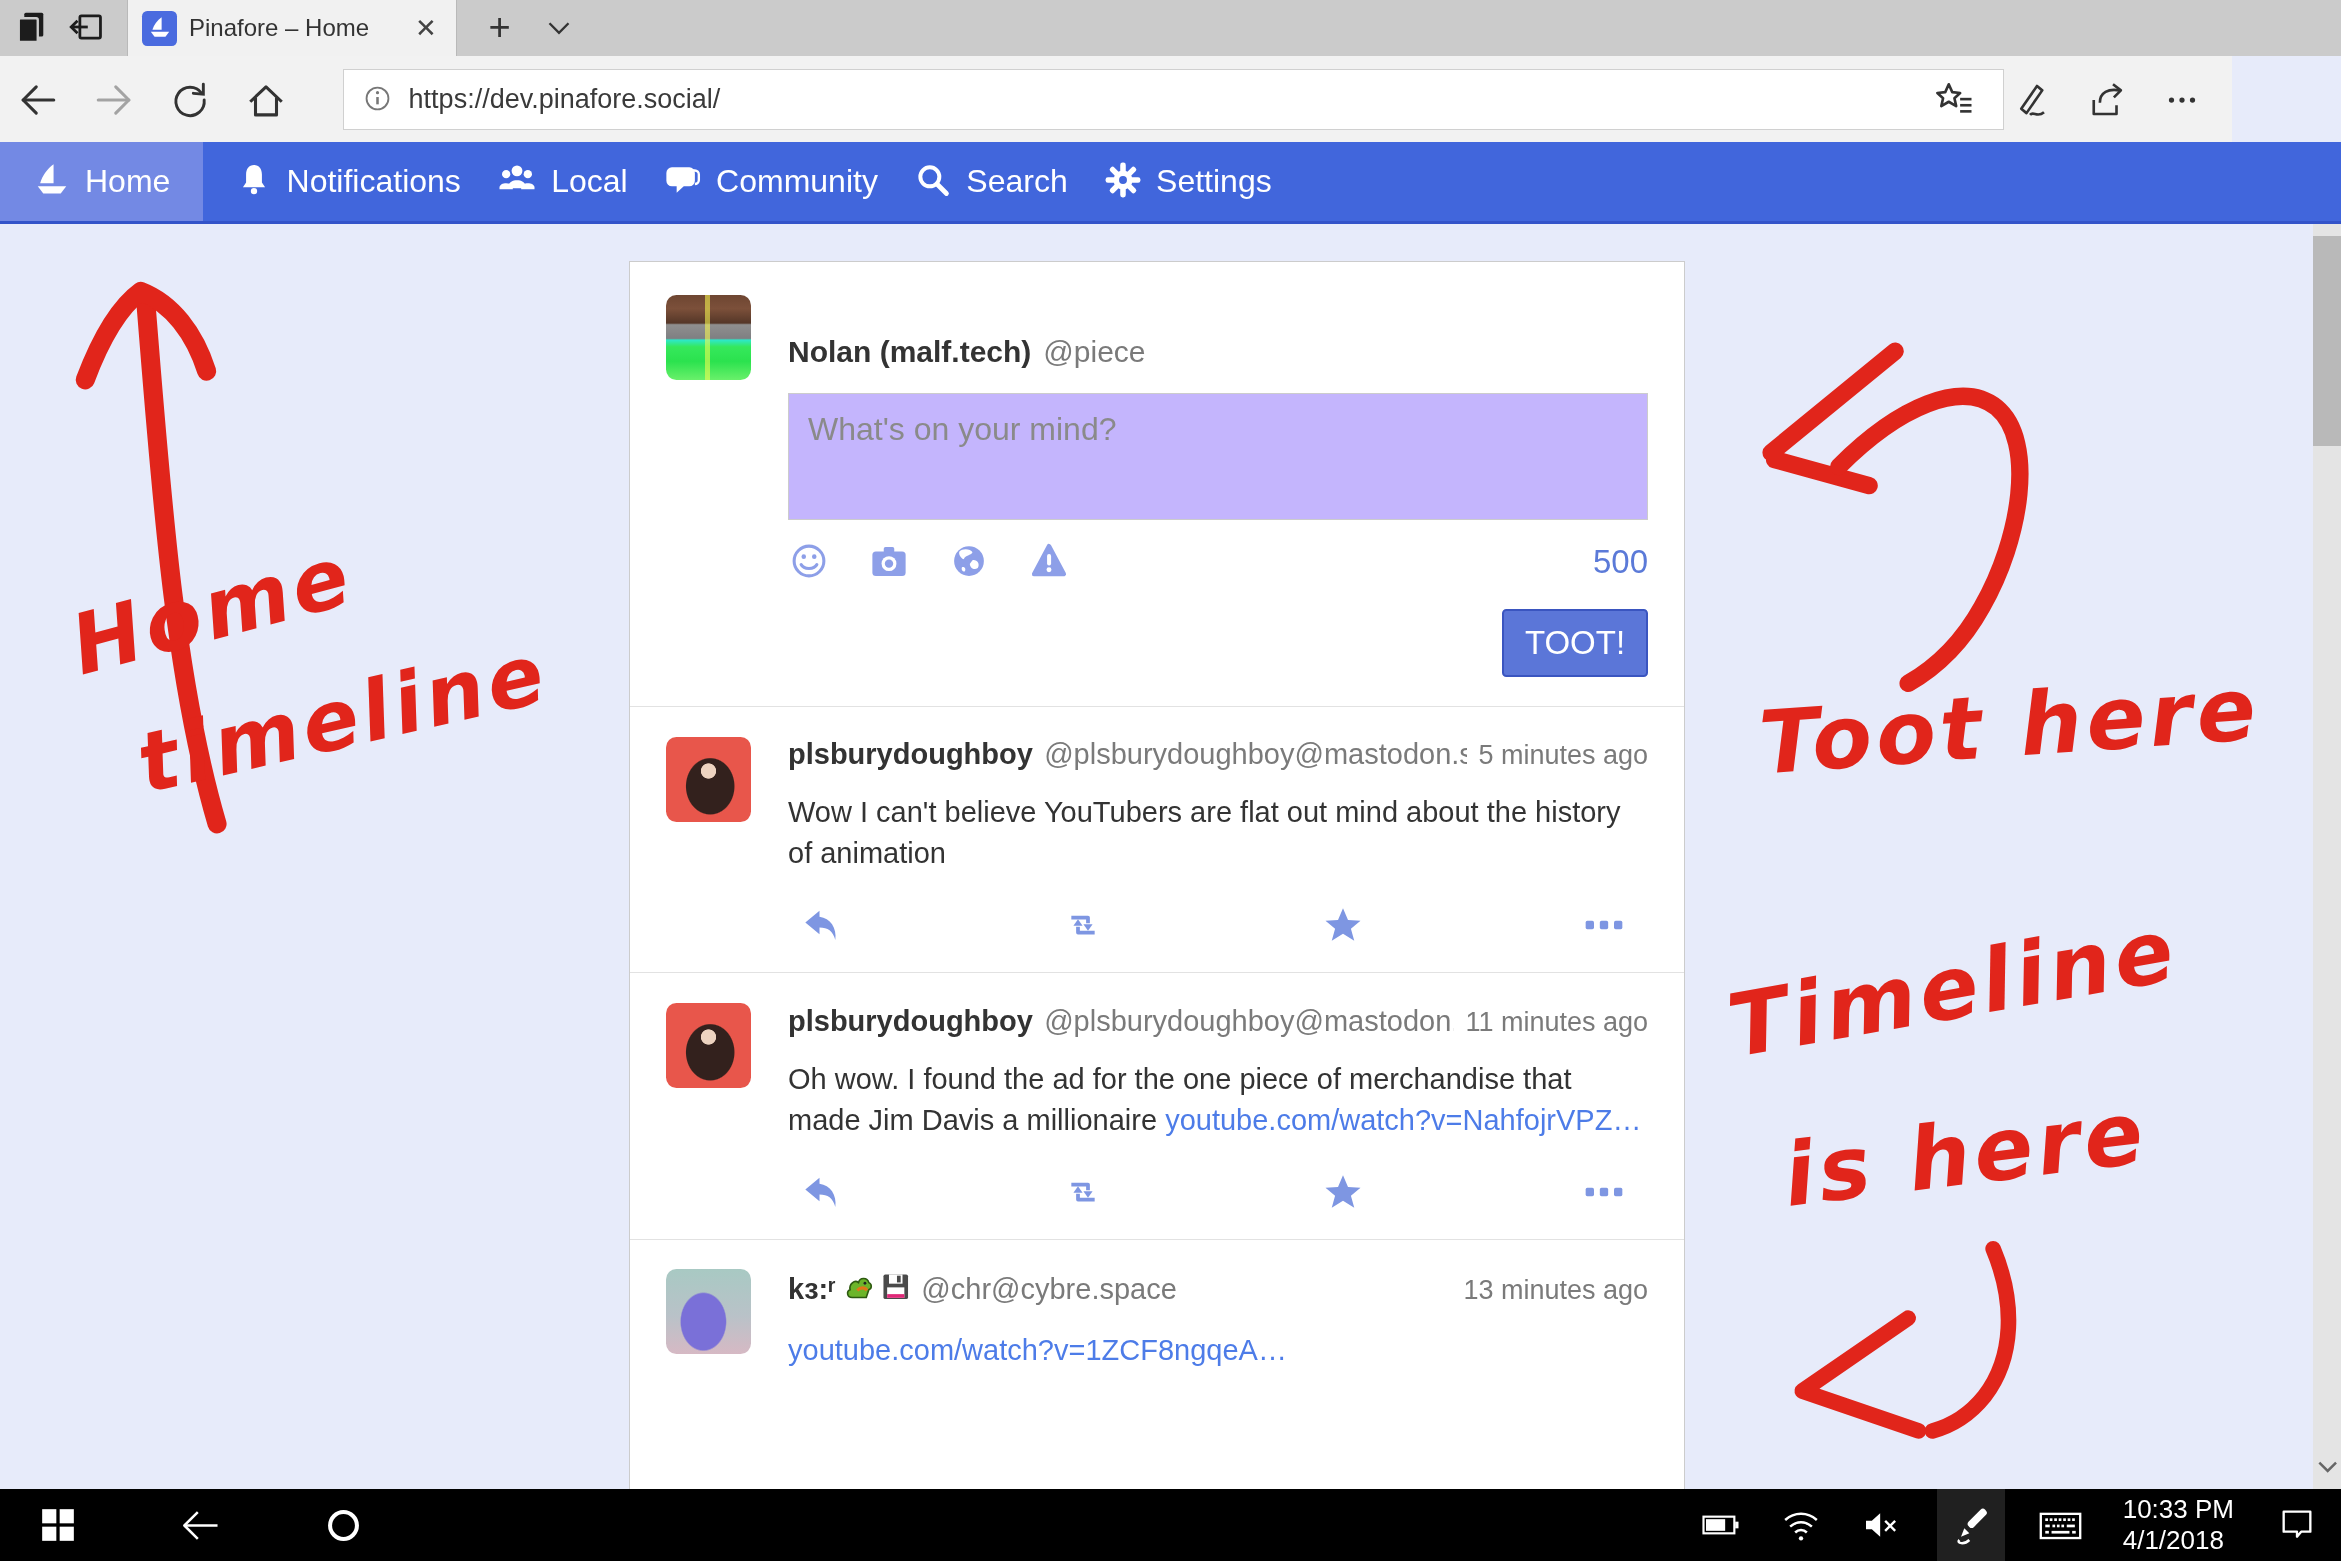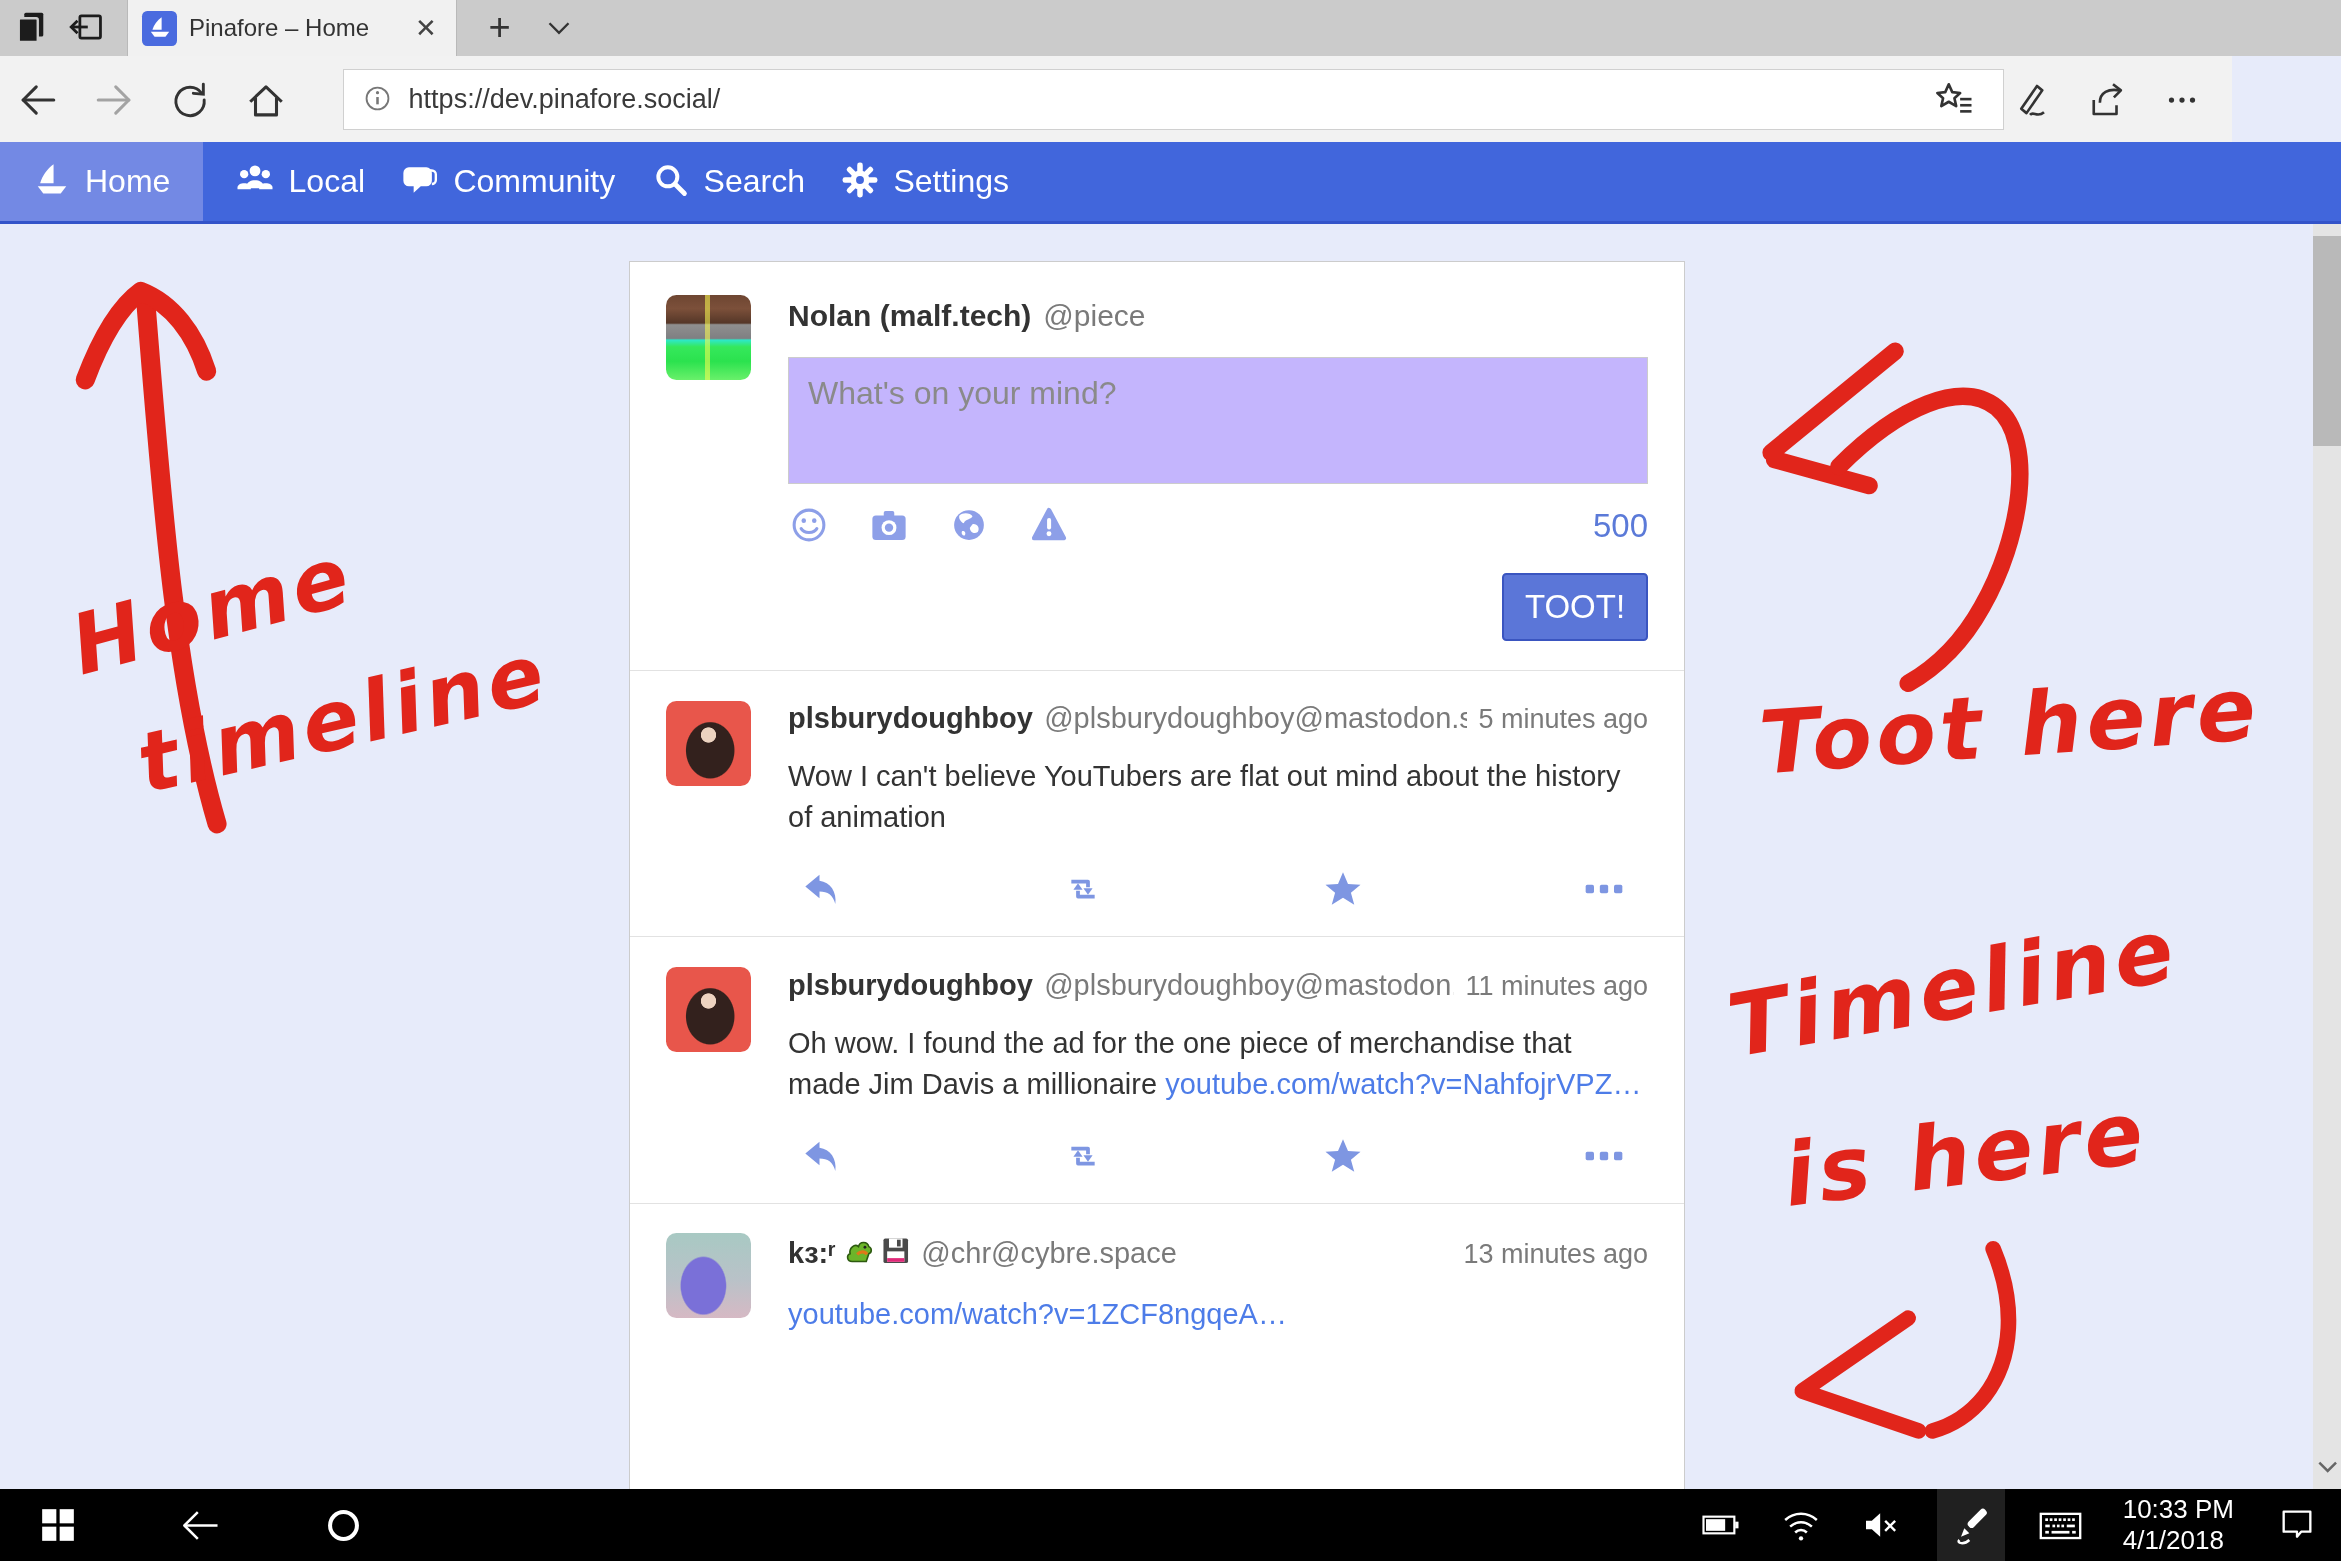--- a/index.html
+++ b/index.html
@@ -56,21 +56,21 @@
     radial-gradient(ellipse 62% 72% at 52% 58%, #33211d 0 45%, transparent 47%),
     #e8564b; }
   .av-chr { background:
     radial-gradient(ellipse 52% 66% at 44% 62%, #7a70d8 0 50%, transparent 53%),
     linear-gradient(180deg,#a8c9c3 0%,#b9c2c8 55%,#d6b9c4 100%); }
 
   
   .compose { display:flex; gap:37px; padding:33px 36px 29.5px 36px; }
   .compose-body { flex:1 1 auto; min-width:0; }
   .c-header { display:flex; align-items:baseline; gap:12px; margin-top:3.5px; }
-  .c-name { font-size:30px; font-weight:bold; color:#333; }
+  .c-name { font-size:30px; font-weight:bold; color:#333;margin-top:36px; }
   .c-handle { font-size:30px; color:#7a7a7a; }
   .compose textarea { width:100%; height:127px; margin-top:24px; border:1.7px solid #ccc;
     font-size:32px; color:#333; padding:17.3px 19px; resize:none; font-family:inherit; background:#c4b5fd; }
   .compose textarea::placeholder { color:#8a8a8a; }
   .c-bar { display:flex; align-items:center; gap:38px; margin-top:17.3px; }
   .c-count { margin-left:auto; font-size:33px; color:#5b7ad8; }
   .toot-row { display:flex; justify-content:flex-end; margin-top:24px; }
   .toot-btn { width:146px; height:68px; background:#5b76d8; border:2.6px solid #3a55c0;
     border-radius:4.3px; color:#fff; font-size:33px; font-family:inherit; }
 
@@ -216,20 +216,29 @@
     <span>
       <svg width="38" height="38" viewBox="0 0 48 48" fill="#fff">
           <path d="M26 4 L26 28 L9 28 C12 18 18 10 26 4 Z"></path>
           <path d="M6 32 H42 L35 41 H13 Z"></path>
         </svg>
     </span>
     <span class="pnav-label">Home</span>
   </div>
   <div class="pnav-item">
     <span>
+      <svg width="38" height="38" viewBox="0 0 48 48" fill="#fff">
+          <path d="M24 5 C17.5 5 14 10 14 17 V27 L10 33 H38 L34 27 V17 C34 10 30.5 5 24 5 Z"></path>
+          <circle cx="24" cy="38" r="4"></circle>
+        </svg>
+    </span>
+    <span class="pnav-label">Notifications</span>
+  </div>
+  <div class="pnav-item">
+    <span>
       <svg width="40" height="40" viewBox="0 0 48 48" fill="#fff">
           <circle cx="11" cy="17" r="5"></circle>
           <path d="M3 33 C3 26 19 26 19 33 V35 H3 Z"></path>
           <circle cx="37" cy="17" r="5"></circle>
           <path d="M29 33 C29 26 45 26 45 33 V35 H29 Z"></path>
           <circle cx="24" cy="13" r="6.5"></circle>
           <path d="M14 31 C14 22 34 22 34 31 V34 H14 Z"></path>
         </svg>
     </span>
     <span class="pnav-label">Local</span>

